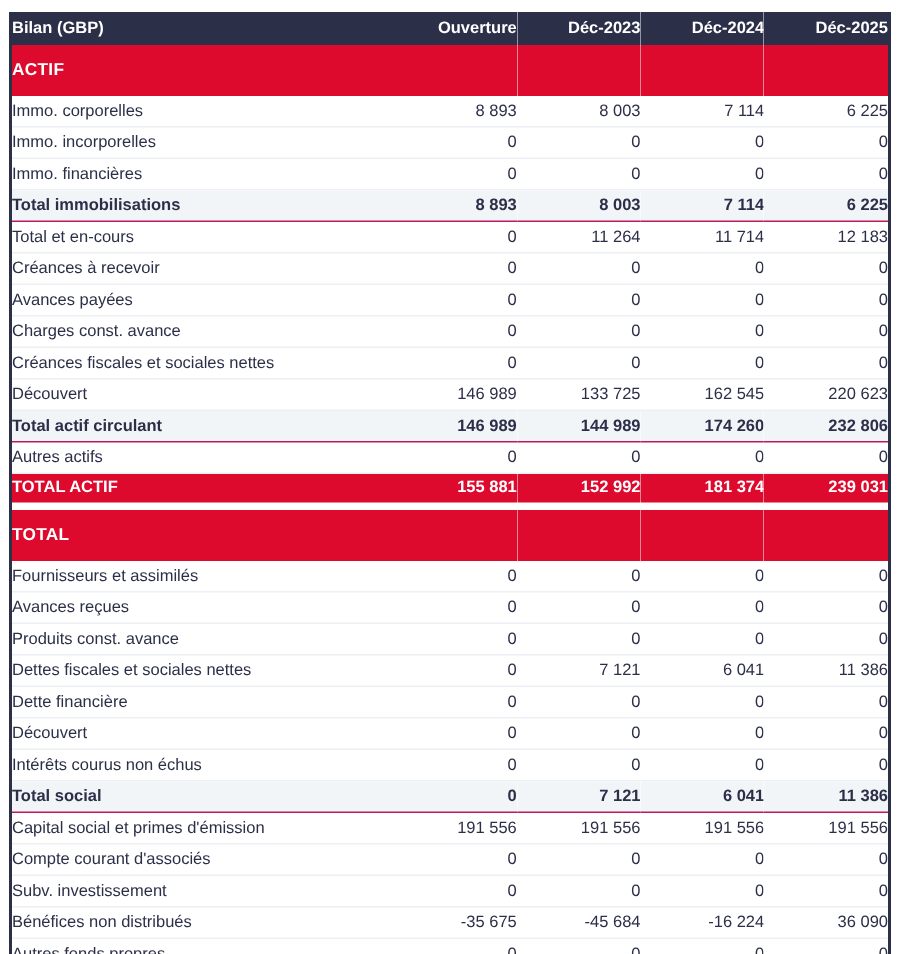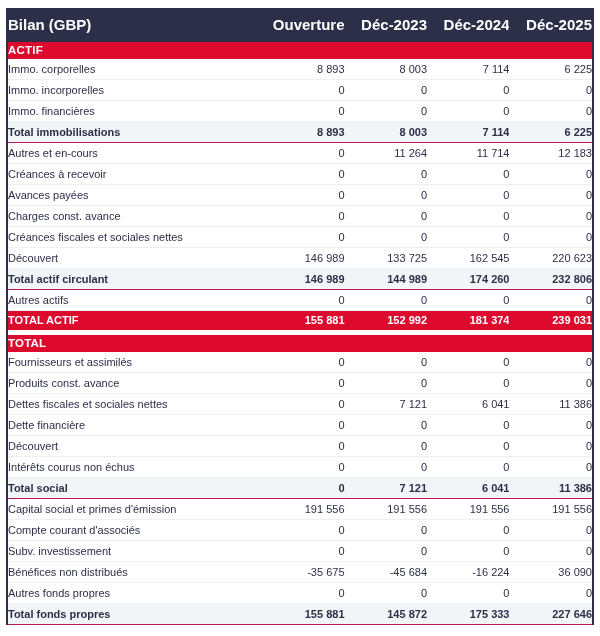--- a/index.html
+++ b/index.html
@@ -48,32 +48,32 @@
     text-align: right;
     padding-right: 7px;
     font-variant-numeric: tabular-nums;
   }
 
   
   tr.head-row th {
     background: #2c2f48;
     color: #ffffff;
     font-weight: bold;
-    font-size: 15px;
-    height: 34px;
+    font-size: 11px;
+    height: 22px;
     line-height: 22px;
   }
 
   
   tr.section-row td {
     background: #dd0a2e;
     color: #ffffff;
     font-weight: bold;
     font-size: 11.5px;
-    height: 17px;
+    height: 34px;
     line-height: 17px;
     letter-spacing: 0.2px;
   }
 
   
   tr.data-row td {
     background: #ffffff;
     border-bottom: 1px solid #eceff3;
     font-weight: normal;
   }
@@ -154,21 +154,21 @@
           <td class="num">0</td>
         </tr>
         <tr class="subtotal-row">
           <td class="lbl">Total immobilisations</td>
           <td class="num">8 893</td>
           <td class="num">8 003</td>
           <td class="num">7 114</td>
           <td class="num">6 225</td>
         </tr>
         <tr class="data-row">
-          <td class="lbl">Autres et en-cours</td>
+          <td class="lbl">Total et en-cours</td>
           <td class="num">0</td>
           <td class="num">11 264</td>
           <td class="num">11 714</td>
           <td class="num">12 183</td>
         </tr>
         <tr class="data-row">
           <td class="lbl">Créances à recevoir</td>
           <td class="num">0</td>
           <td class="num">0</td>
           <td class="num">0</td>
@@ -234,20 +234,27 @@
           <td class="num"></td>
         </tr>
         <tr class="data-row">
           <td class="lbl">Fournisseurs et assimilés</td>
           <td class="num">0</td>
           <td class="num">0</td>
           <td class="num">0</td>
           <td class="num">0</td>
         </tr>
         <tr class="data-row">
+          <td class="lbl">Avances reçues</td>
+          <td class="num">0</td>
+          <td class="num">0</td>
+          <td class="num">0</td>
+          <td class="num">0</td>
+        </tr>
+        <tr class="data-row">
           <td class="lbl">Produits const. avance</td>
           <td class="num">0</td>
           <td class="num">0</td>
           <td class="num">0</td>
           <td class="num">0</td>
         </tr>
         <tr class="data-row">
           <td class="lbl">Dettes fiscales et sociales nettes</td>
           <td class="num">0</td>
           <td class="num">7 121</td>

